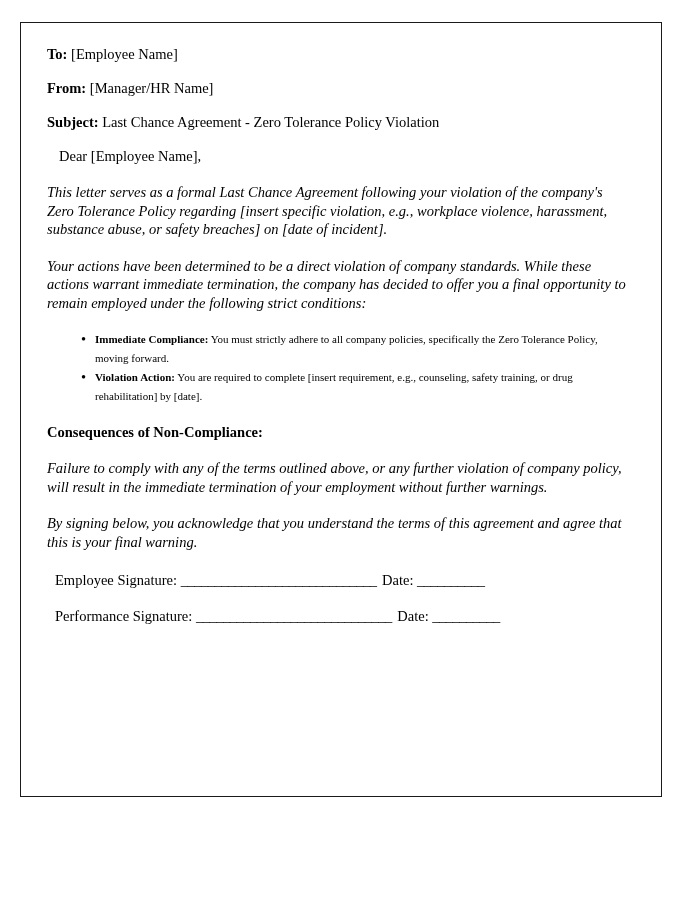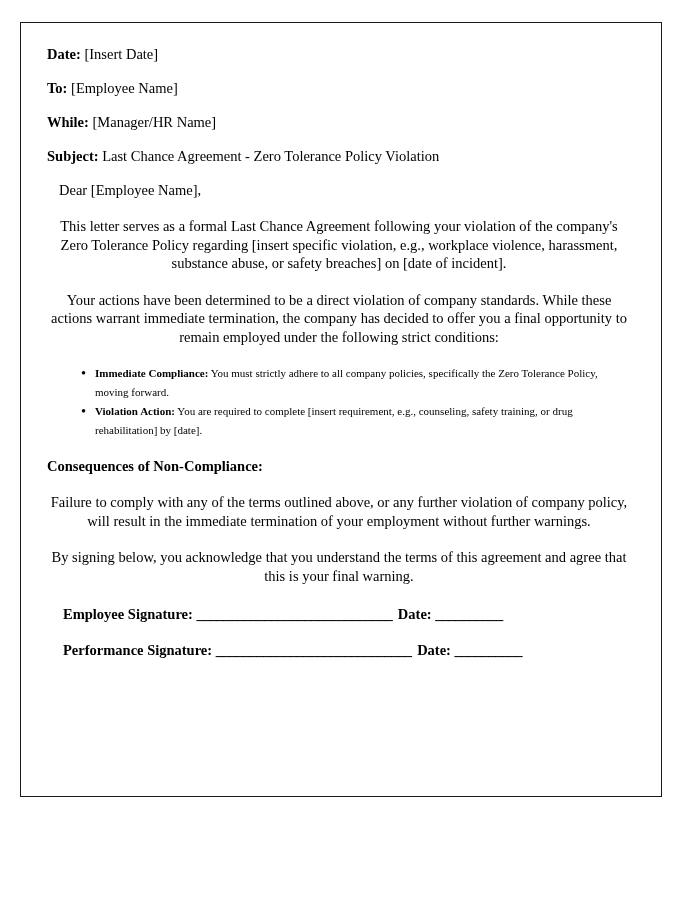--- a/index.html
+++ b/index.html
@@ -43,21 +43,22 @@
   .salutation {
     font-size: 14.5px;
     line-height: 18px;
     margin: 0 0 18px 12px;
   }
 
   .para {
     font-size: 14.5px;
     line-height: 18.5px;
     margin: 0 0 18px 0;
-    text-align: center;
+    text-align: left;
+    font-style: italic;
   }
 
   ul.conditions {
     margin: 0 0 18px 0;
     padding: 0 0 0 34px;
     list-style: none;
   }
   ul.conditions li {
     font-size: 11px;
     line-height: 18.5px;
@@ -80,45 +81,41 @@
     line-height: 18px;
     font-weight: bold;
     margin: 0 0 18px 0;
     font-family: Liberation Serif, serif;
   }
 
   .sig-block { margin-top: 20px; }
   .sig-row {
     font-size: 14.5px;
     line-height: 18px;
-    font-weight: bold;
-    margin: 0 0 18px 16px;
+    font-weight: normal;
+    margin: 0 0 18px 8px;
     white-space: nowrap;
   }
   .sig-row .rule { letter-spacing: -0.5px; }
   .sig-row .date-lbl { margin-left: 2px; }
 </style>
 </head>
 <body>
 
 <div id="page">
   <div id="doc">
 
-    <p class="meta-line">
-      <span class="lbl">Date:</span>
-      <span>[Insert Date]</span>
-    </p>
 
     <p class="meta-line">
       <span class="lbl">To:</span>
       <span>[Employee Name]</span>
     </p>
 
     <p class="meta-line">
-      <span class="lbl">While:</span>
+      <span class="lbl">From:</span>
       <span>[Manager/HR Name]</span>
     </p>
 
     <p class="meta-line">
       <span class="lbl">Subject:</span>
       <span>Last Chance Agreement - Zero Tolerance Policy Violation</span>
     </p>
 
     <p class="salutation">Dear [Employee Name],</p>
 

